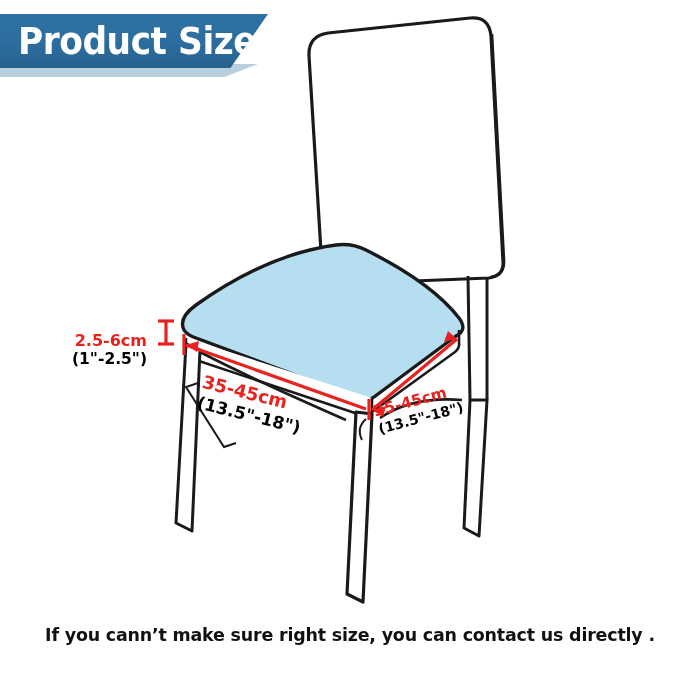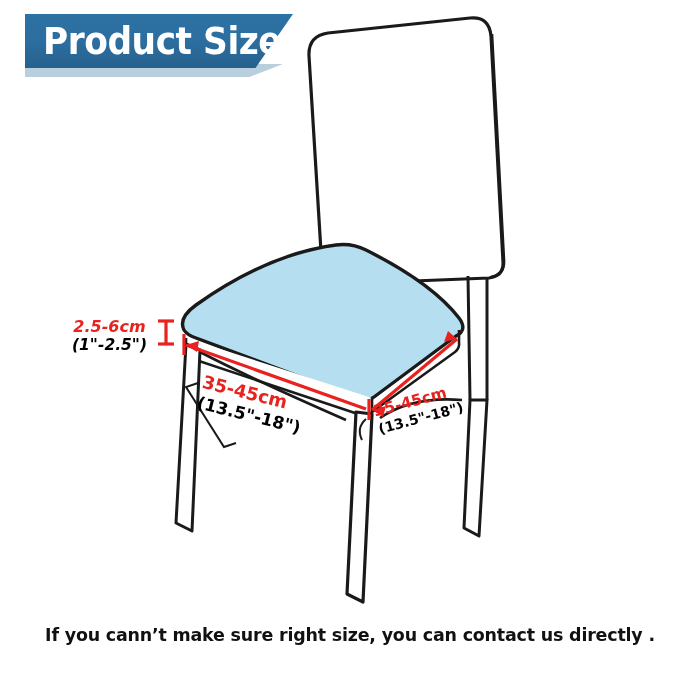--- a/index.html
+++ b/index.html
@@ -25,21 +25,20 @@
     background: #ffffff;
   }
 
   
   .ribbon-wrap {
     position: absolute;
     left: 0;
     top: 14px;
     width: 290px;
     height: 75px;
-    margin-left: 25px;
   }
   .ribbon-shadow {
     position: absolute;
     left: 0;
     top: 50px;
     width: 258px;
     height: 13px;
     background: #b9cfdd;
     -webkit-clip-path: polygon(0 0, 100% 0, 87% 100%, 0 100%);
     clip-path: polygon(0 0, 100% 0, 87% 100%, 0 100%);
@@ -91,24 +90,23 @@
     display: block;
     color: #e8231f;
   }
   .dim .inch {
     display: block;
     color: #000000;
   }
 
   #dim-height {
     left: 72px;
-    top: 318px;
+    top: 332px;
     font-size: 15.5px;
-    text-align: center;
-    font-style: italic;
+    text-align: right;
   }
   #dim-height .cm { font-size: 16px; }
   #dim-height .inch { font-size: 15.5px; margin-top: 1px; }
 
   #dim-left {
     left: 205px;
     top: 372px;
     font-size: 17px;
     transform: rotate(14deg);
     transform-origin: left top;

